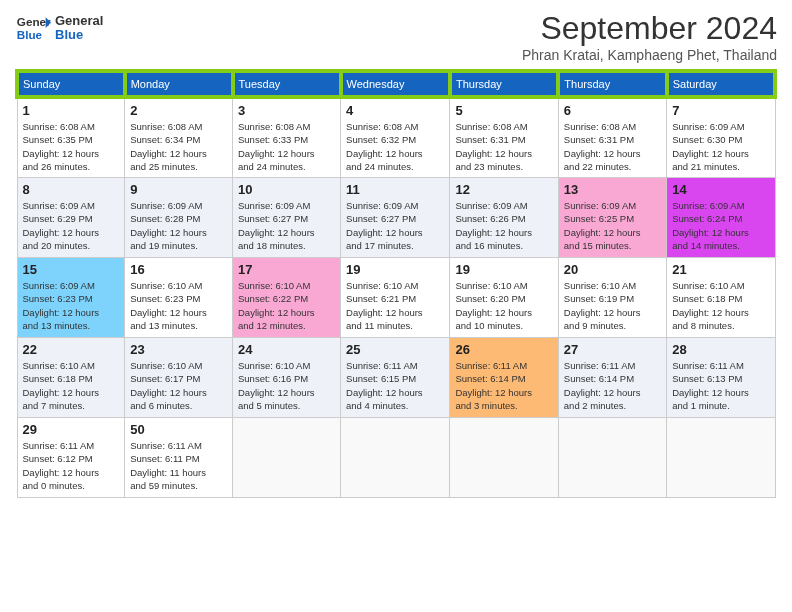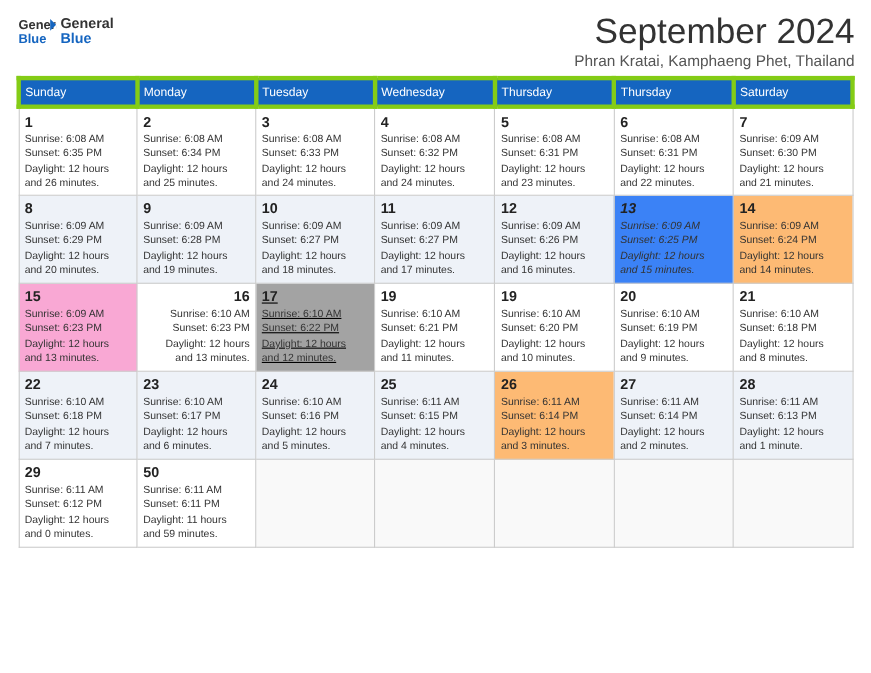--- a/index.html
+++ b/index.html
@@ -167,39 +167,39 @@
             <div class="day-info">Sunrise: 6:09 AM<br>Sunset: 6:27 PM<br>Daylight: 12 hours<br>and 18 minutes.</div>
           </td>
           <td style="background: rgb(238, 242, 248);">
             <span class="day-num">11</span>
             <div class="day-info">Sunrise: 6:09 AM<br>Sunset: 6:27 PM<br>Daylight: 12 hours<br>and 17 minutes.</div>
           </td>
           <td style="background: rgb(238, 242, 248);">
             <span class="day-num">12</span>
             <div class="day-info">Sunrise: 6:09 AM<br>Sunset: 6:26 PM<br>Daylight: 12 hours<br>and 16 minutes.</div>
           </td>
-          <td style="background: #3b82f6; font-style: italic;">
+          <td style="background: #f9a8d4;">
             <span class="day-num">13</span>
             <div class="day-info">Sunrise: 6:09 AM<br>Sunset: 6:25 PM<br>Daylight: 12 hours<br>and 15 minutes.</div>
           </td>
-          <td style="background: #fdba74;">
+          <td style="background: #d946ef;">
             <span class="day-num">14</span>
             <div class="day-info">Sunrise: 6:09 AM<br>Sunset: 6:24 PM<br>Daylight: 12 hours<br>and 14 minutes.</div>
           </td>
         </tr>
         <tr>
-          <td style="background: #f9a8d4;">
+          <td style="background: #7dd3fc;">
             <span class="day-num">15</span>
             <div class="day-info">Sunrise: 6:09 AM<br>Sunset: 6:23 PM<br>Daylight: 12 hours<br>and 13 minutes.</div>
           </td>
-          <td style="background: rgb(255, 255, 255); text-align: right;">
+          <td style="background: rgb(255, 255, 255);">
             <span class="day-num">16</span>
             <div class="day-info">Sunrise: 6:10 AM<br>Sunset: 6:23 PM<br>Daylight: 12 hours<br>and 13 minutes.</div>
           </td>
-          <td style="background: #a3a3a3; text-decoration: underline;">
+          <td style="background: #f9a8d4;">
             <span class="day-num">17</span>
             <div class="day-info">Sunrise: 6:10 AM<br>Sunset: 6:22 PM<br>Daylight: 12 hours<br>and 12 minutes.</div>
           </td>
           <td style="background: rgb(255, 255, 255);">
             <span class="day-num">19</span>
             <div class="day-info">Sunrise: 6:10 AM<br>Sunset: 6:21 PM<br>Daylight: 12 hours<br>and 11 minutes.</div>
           </td>
           <td style="background: rgb(255, 255, 255); margin-left: 28px;">
             <span class="day-num">19</span>
             <div class="day-info">Sunrise: 6:10 AM<br>Sunset: 6:20 PM<br>Daylight: 12 hours<br>and 10 minutes.</div>

